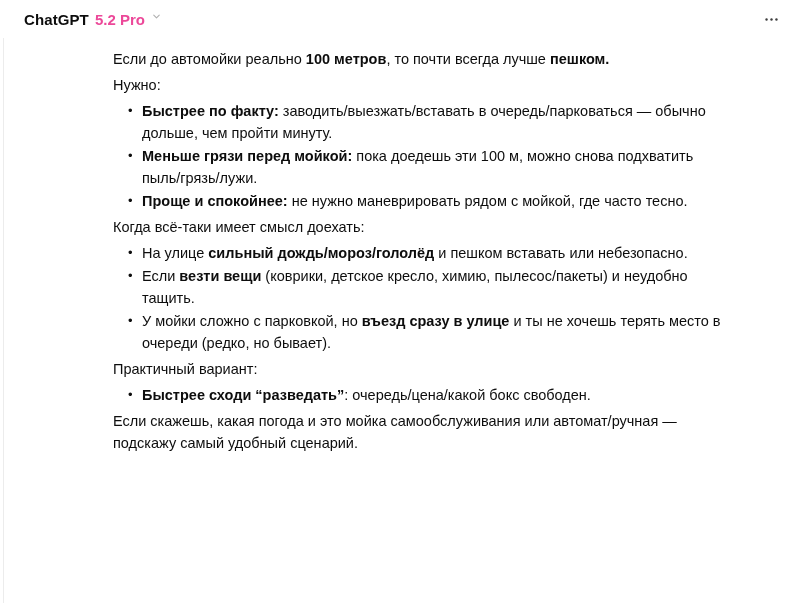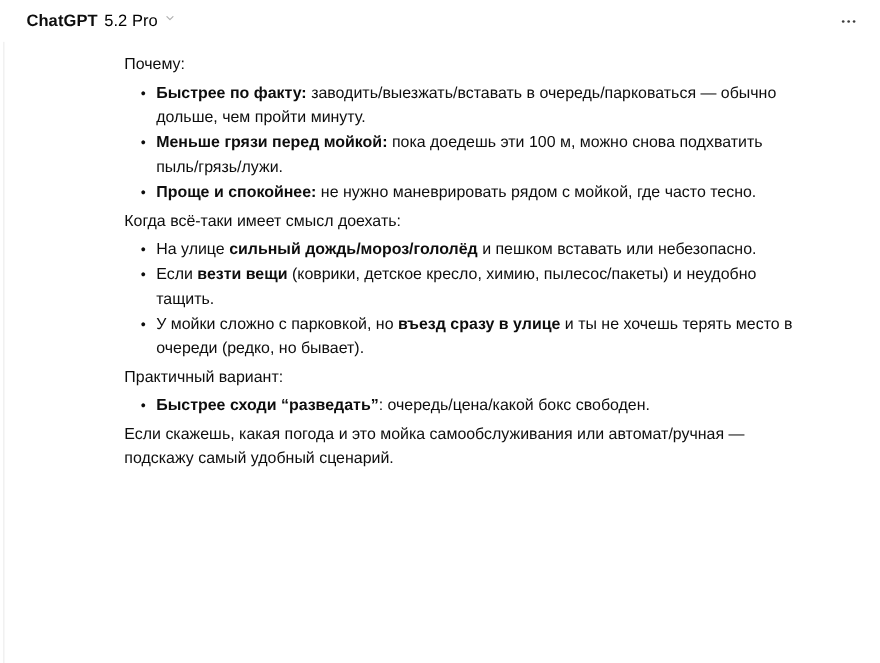--- a/index.html
+++ b/index.html
@@ -40,21 +40,21 @@
     gap: 6px;
     background: none;
     border: none;
     cursor: pointer;
     font-family: inherit;
     font-size: 15px;
     padding: 4px 6px;
     border-radius: 8px;
   }
   .app-name { color: #0d0d0d; font-weight: 600; letter-spacing: .1px; }
-  .model-version { color: #000000; font-weight: 400; }
+  .model-version { color: #ec4899; font-weight: 700; }
   .chev { color: #b0b0b0; }
   .header-right { display: flex; align-items: center; gap: 18px; }
   .share-btn {
     display: flex;
     align-items: center;
     gap: 7px;
     background: none;
     border: none;
     cursor: pointer;
     font-family: inherit;
@@ -165,21 +165,22 @@
             </svg>
         </span>
       </button>
     </div>
   </header>
 
   <main class="chat">
 
 
     <div class="assistant" id="assistant-blocks">
-        <p><span>Почему:</span></p>
+        <p><span>Если до автомойки реально </span><strong>100 метров</strong><span>, то почти всегда лучше </span><strong>пешком.</strong></p>
+        <p><span>Нужно:</span></p>
         <ul>
           <li><strong>Быстрее по факту:</strong><span> заводить/выезжать/вставать в очередь/парковаться — обычно дольше, чем пройти минуту.</span></li>
           <li><strong>Меньше грязи перед мойкой:</strong><span> пока доедешь эти 100 м, можно снова подхватить пыль/грязь/лужи.</span></li>
           <li><strong>Проще и спокойнее:</strong><span> не нужно маневрировать рядом с мойкой, где часто тесно.</span></li>
         </ul>
         <p><span>Когда всё-таки имеет смысл доехать:</span></p>
         <ul>
           <li><span>На улице </span><strong>сильный дождь/мороз/гололёд</strong><span> и пешком вставать или небезопасно.</span></li>
           <li><span>Если </span><strong>везти вещи</strong><span> (коврики, детское кресло, химию, пылесос/пакеты) и неудобно тащить.</span></li>
           <li><span>У мойки сложно с парковкой, но </span><strong>въезд сразу в улице</strong><span> и ты не хочешь терять место в очереди (редко, но бывает).</span></li>

